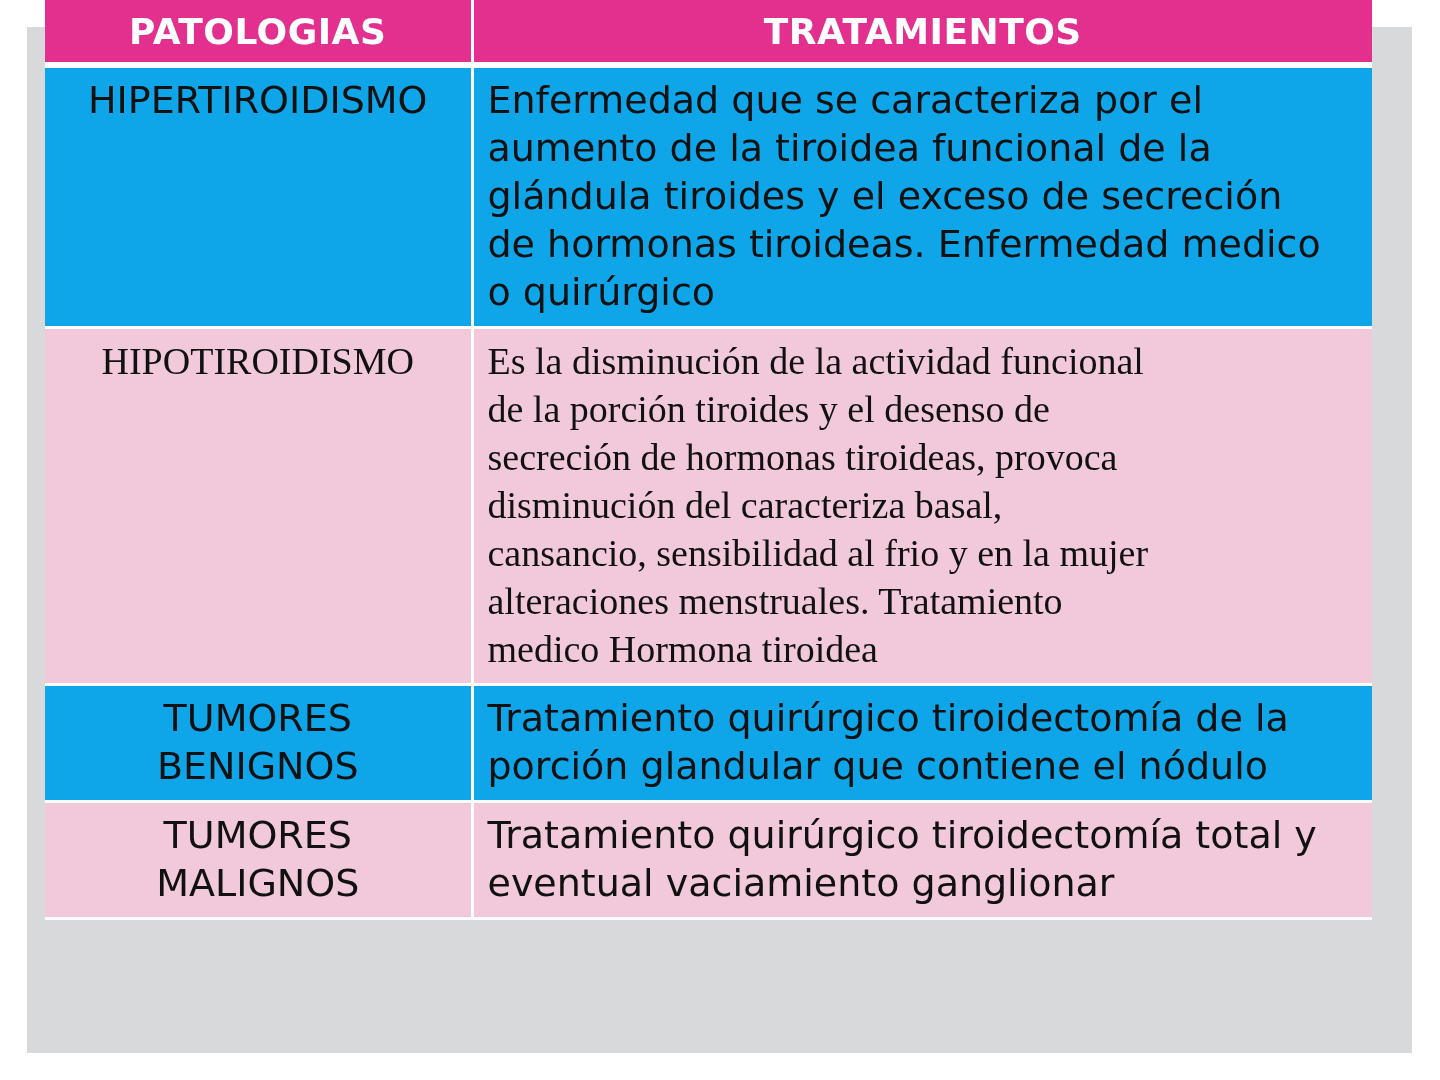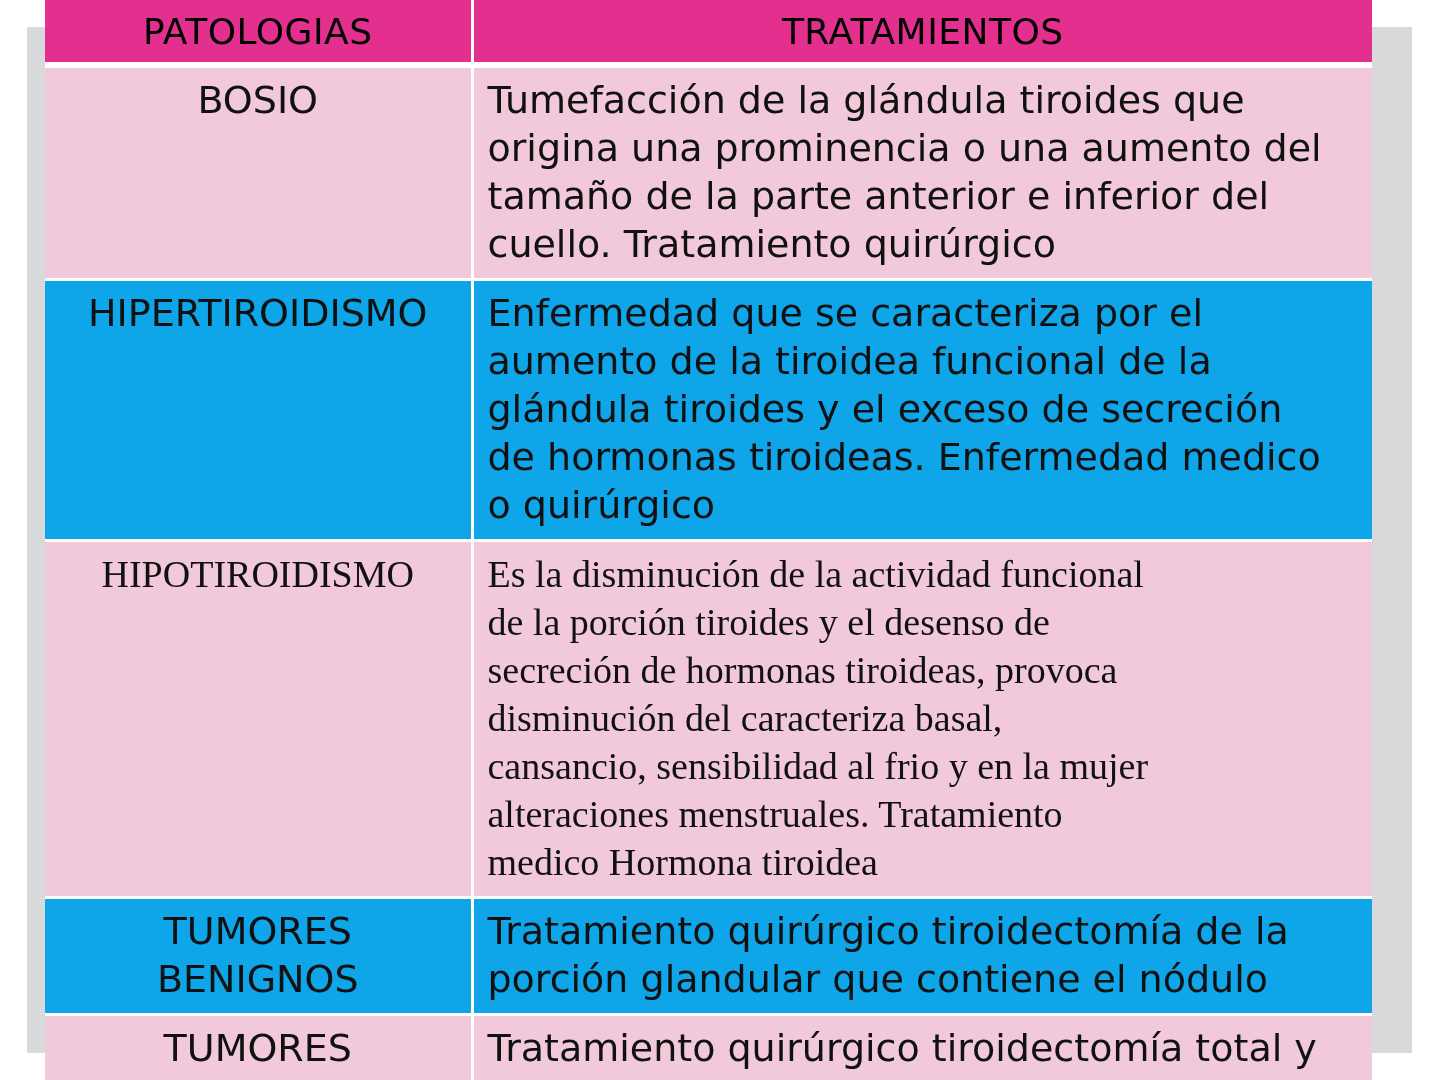--- a/index.html
+++ b/index.html
@@ -35,22 +35,22 @@
   }
   table {
     border-collapse: collapse;
     width: 1327px;
     table-layout: fixed;
   }
   col.col-pat { width: 427px; }
   col.col-tra { width: 900px; }
   th {
     background: #e3308e;
-    color: #000000;
-    font-weight: normal;
+    color: #ffffff;
+    font-weight: bold;
     font-size: 36px;
     height: 62px;
     padding: 0;
     text-align: center;
     vertical-align: middle;
     border-right: 3px solid #ffffff;
     border-bottom: 6px solid #ffffff;
     letter-spacing: 0.5px;
   }
   th:last-child { border-right: none; }
@@ -88,31 +88,20 @@
           <col class="col-tra">
         </colgroup>
       <thead>
         <tr>
           <th>PATOLOGIAS</th>
           <th>TRATAMIENTOS</th>
         </tr>
       </thead>
       <tbody>
 
-        <tr class="odd" style="height:214px;">
-          <td class="pat">
-            <span class="line">BOSIO</span>
-          </td>
-          <td class="tra">
-            <span class="line">Tumefacción de la glándula tiroides que</span>
-            <span class="line">origina una prominencia o una aumento del</span>
-            <span class="line">tamaño de la parte anterior e inferior del</span>
-            <span class="line">cuello. Tratamiento quirúrgico</span>
-          </td>
-        </tr>
 
         <tr class="even" style="height:254px;">
           <td class="pat">
             <span class="line">HIPERTIROIDISMO</span>
           </td>
           <td class="tra">
             <span class="line">Enfermedad que se caracteriza por el</span>
             <span class="line">aumento de la tiroidea funcional de la</span>
             <span class="line">glándula tiroides y el exceso de secreción</span>
             <span class="line">de hormonas tiroideas. Enfermedad medico</span>

